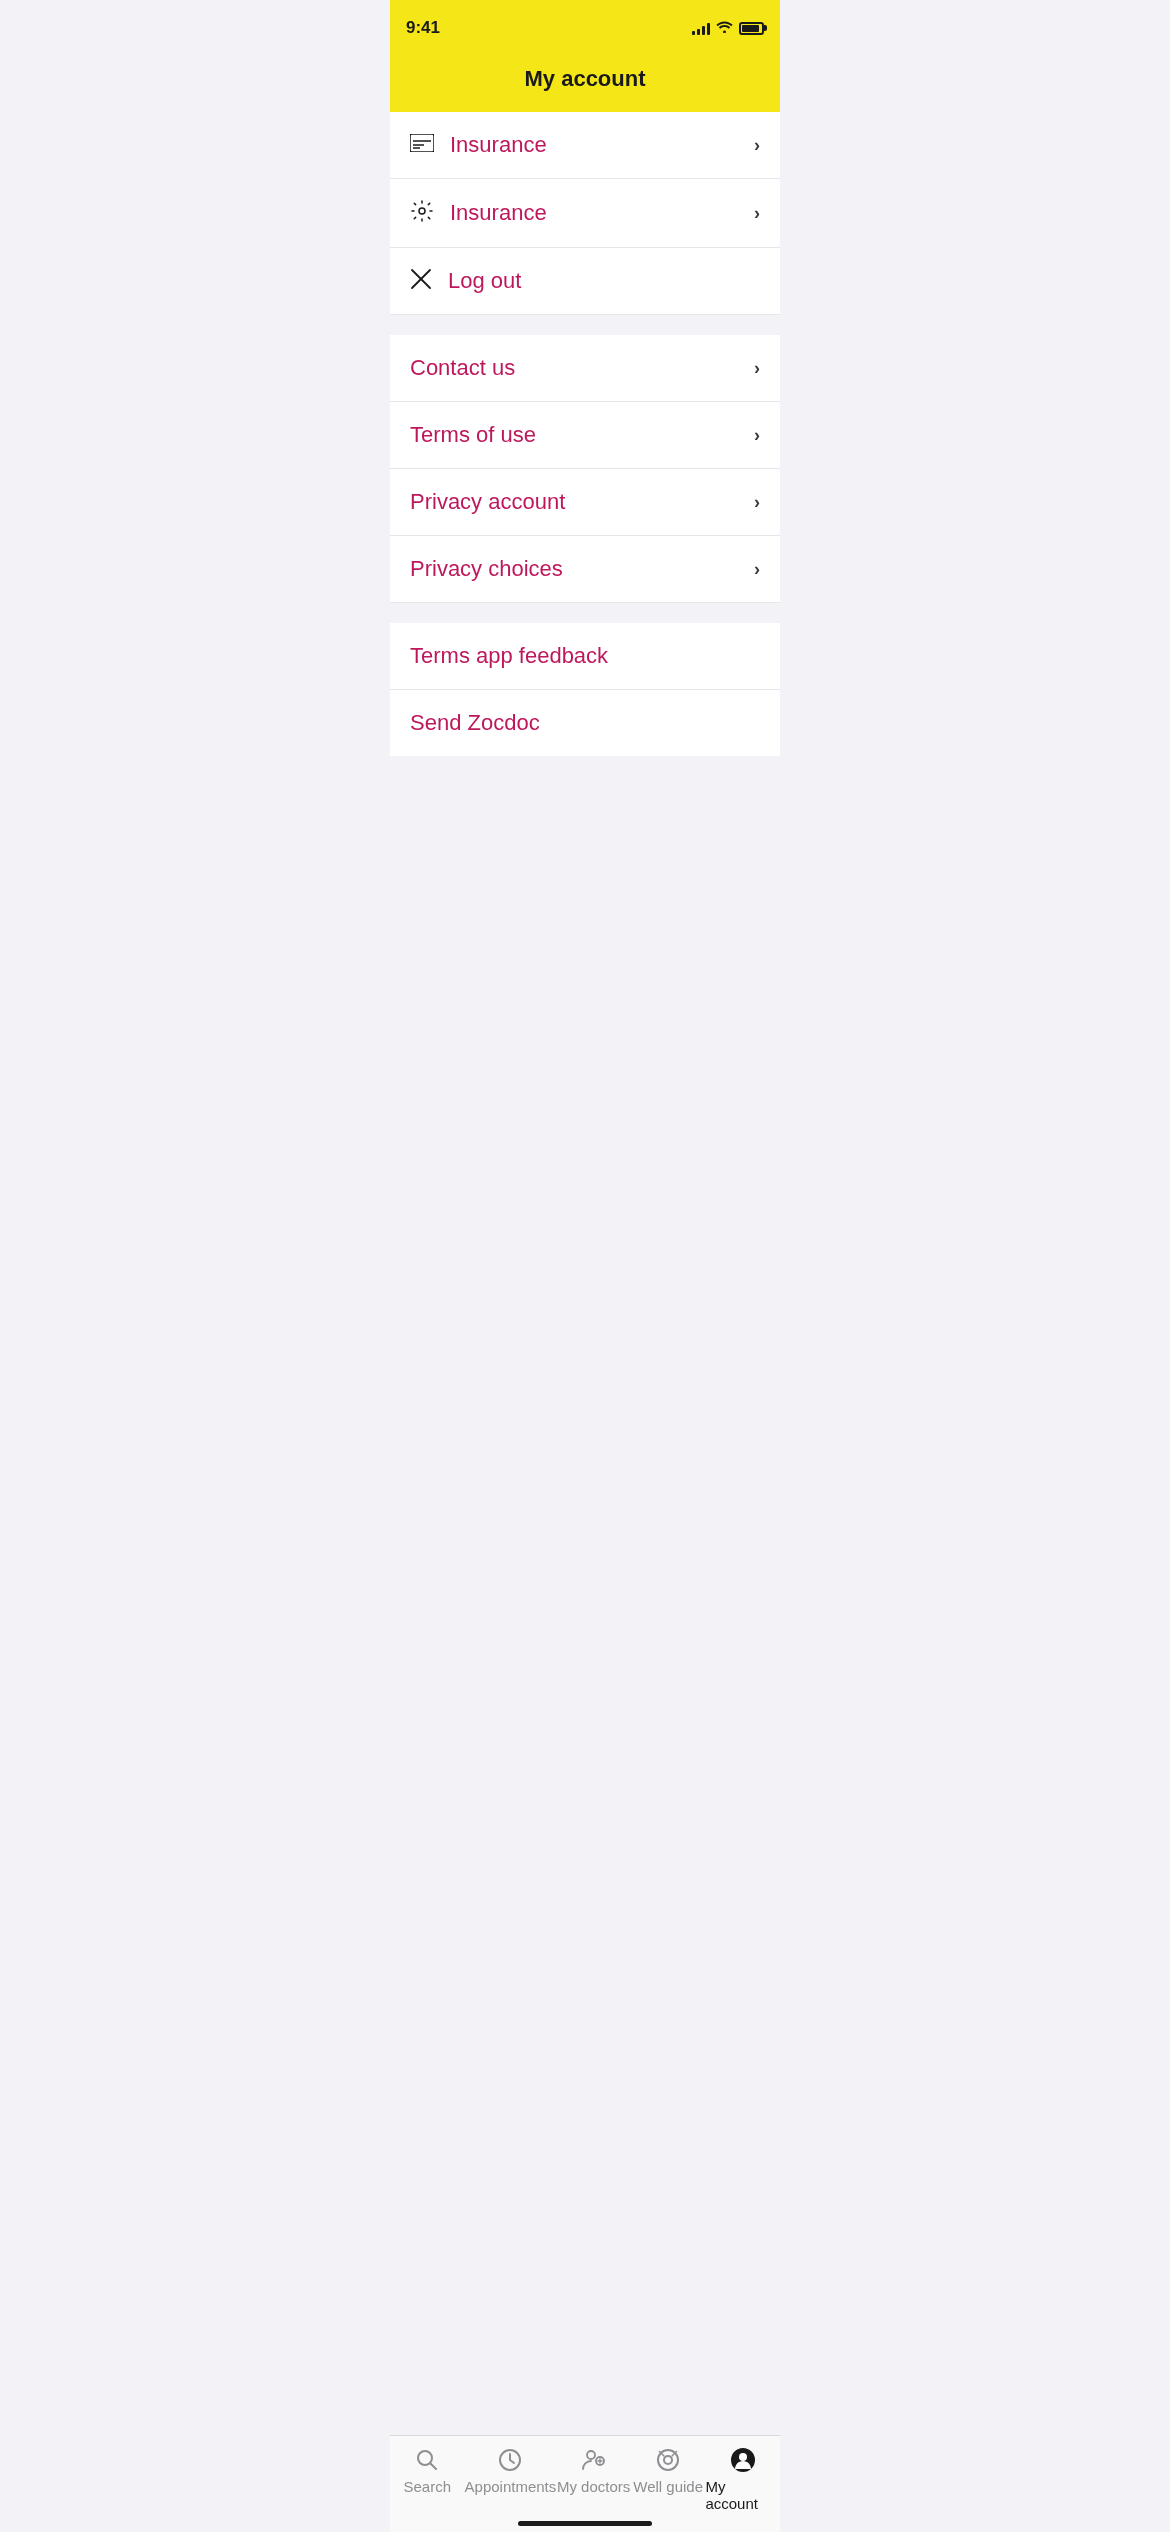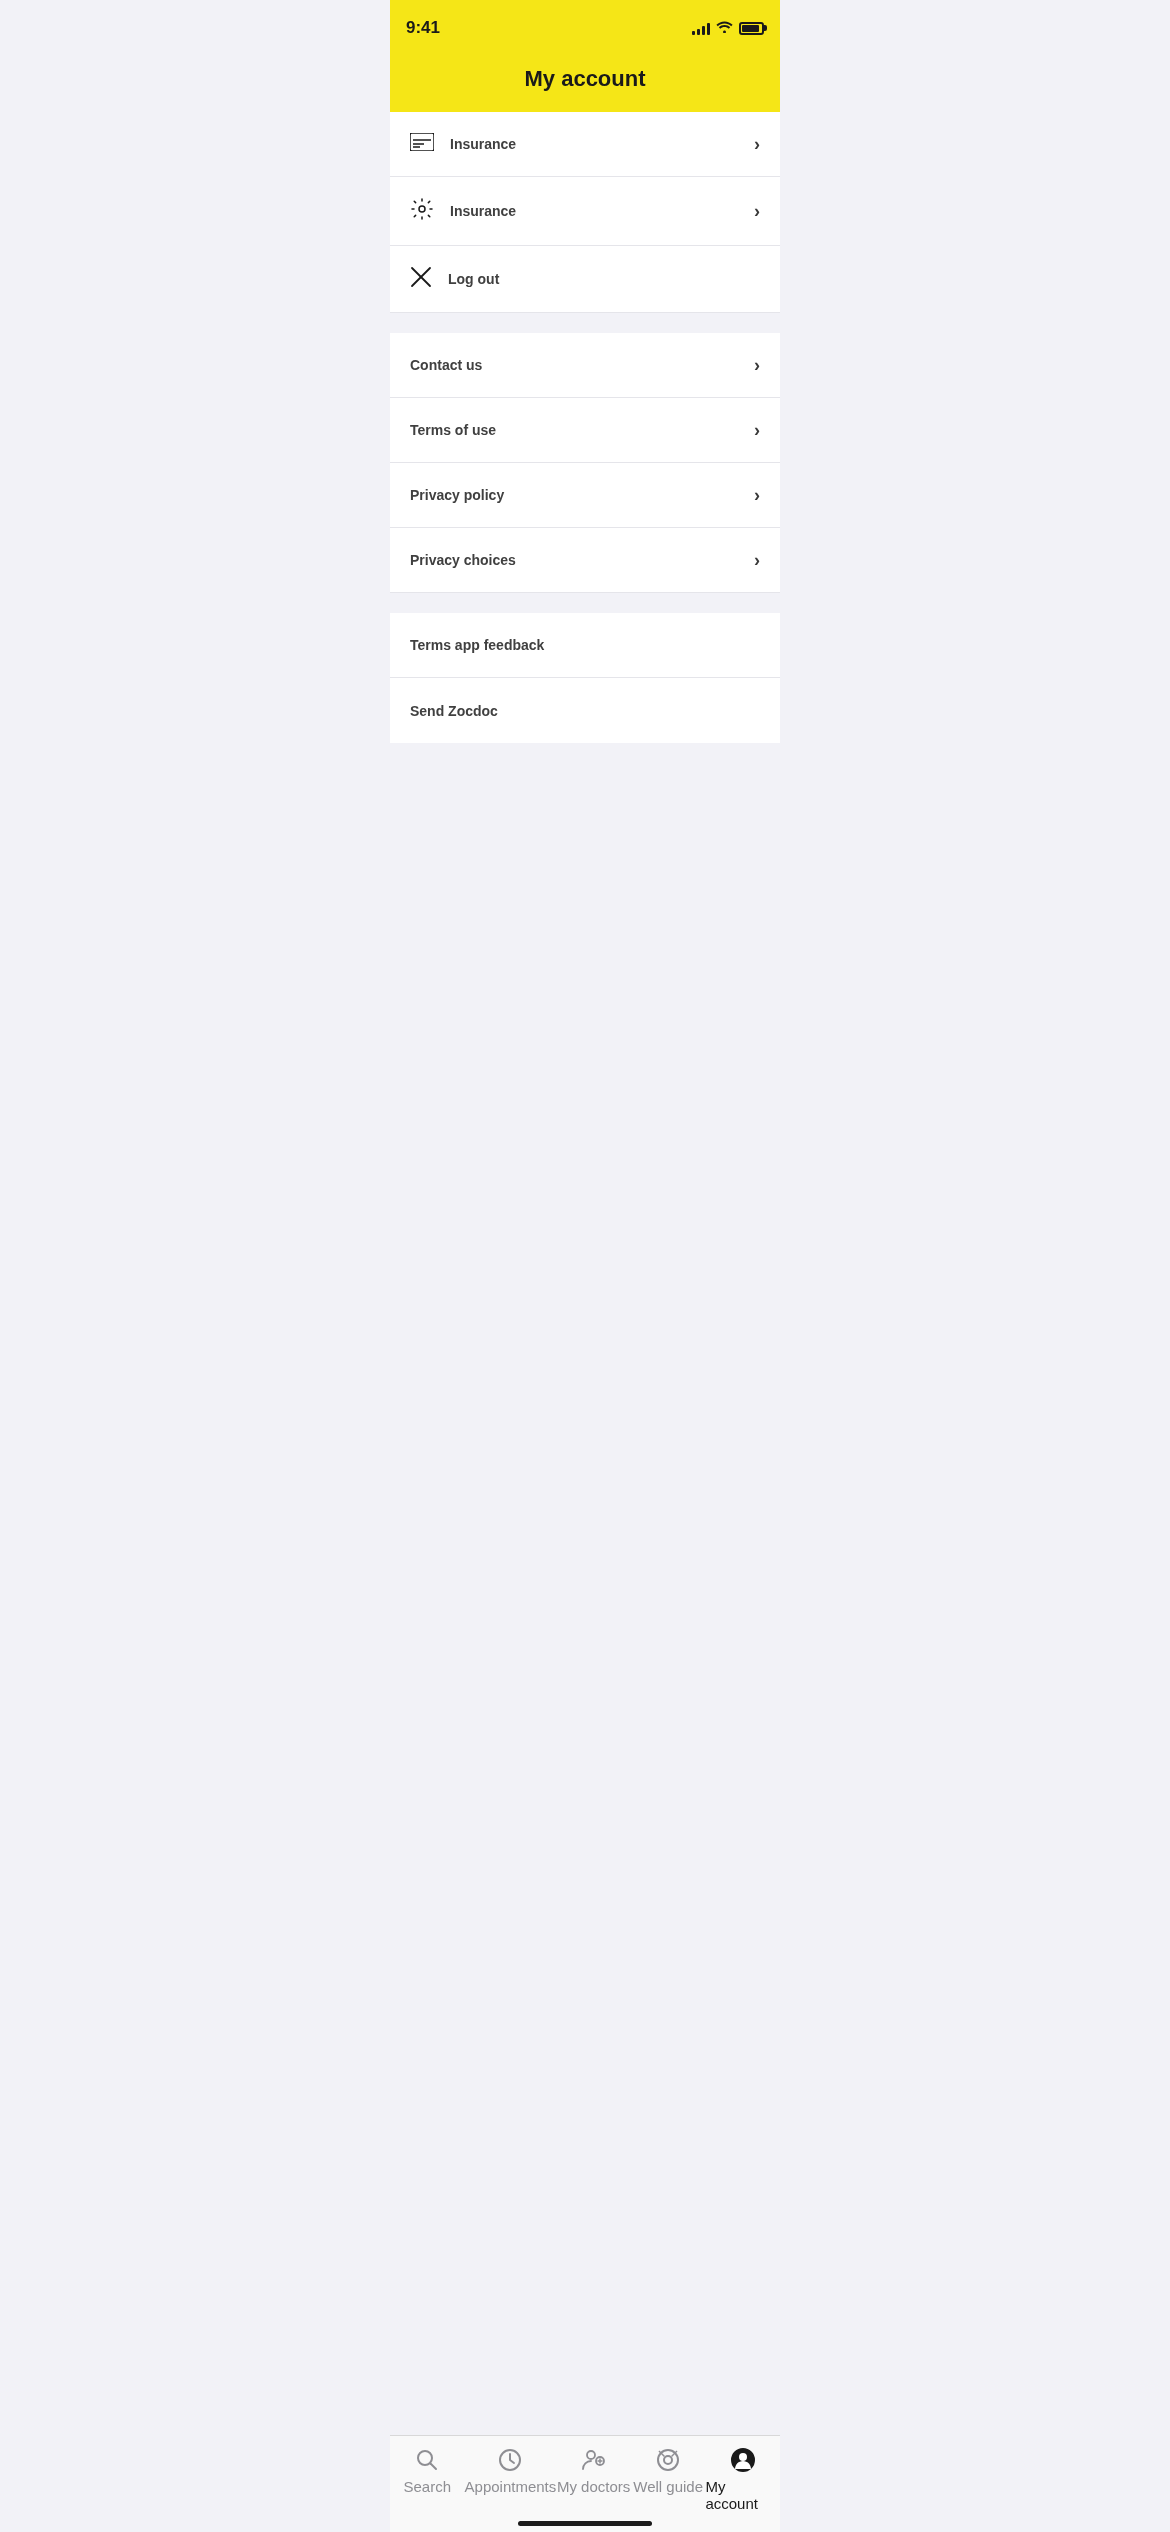--- a/index.html
+++ b/index.html
@@ -106,23 +106,23 @@
       min-height: 65px;
     }
 
     .menu-item-left {
       display: flex;
       align-items: center;
       gap: 16px;
     }
 
     .menu-item-label {
-      font-size: 14px;
-      color: #404040;
-      font-weight: 700;
+      font-size: 22px;
+      color: #be185d;
+      font-weight: 400;
     }
 
     .chevron-right {
       color: #3a3a3a;
       font-size: 18px;
       font-weight: 600;
     }
 
     .section-gap {
       height: 20px;
@@ -285,21 +285,21 @@
       <span class="menu-item-label">Contact us</span>
       <span class="chevron-right">›</span>
     </div>
 
     <div class="menu-item">
       <span class="menu-item-label">Terms of use</span>
       <span class="chevron-right">›</span>
     </div>
 
     <div class="menu-item">
-      <span class="menu-item-label">Privacy policy</span>
+      <span class="menu-item-label">Privacy account</span>
       <span class="chevron-right">›</span>
     </div>
 
     <div class="menu-item">
       <span class="menu-item-label">Privacy choices</span>
       <span class="chevron-right">›</span>
     </div>
 
   </div>
 

